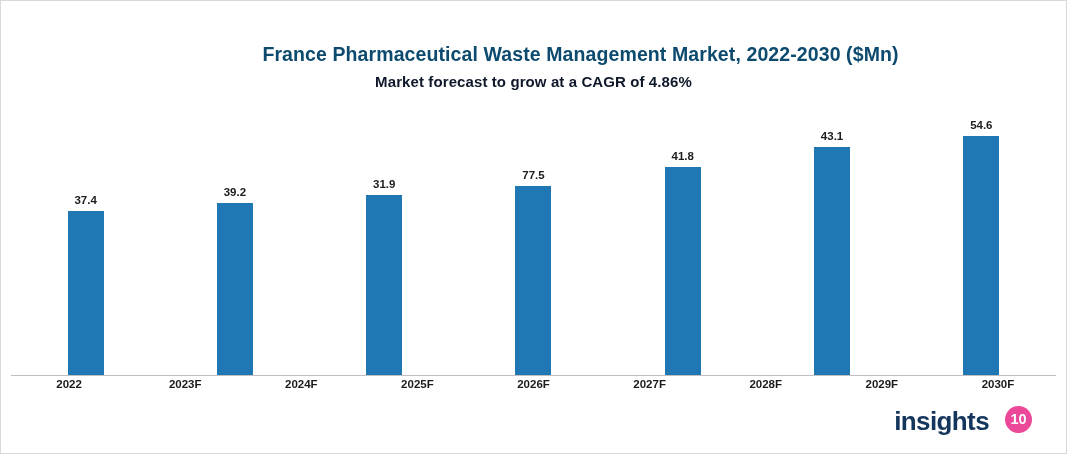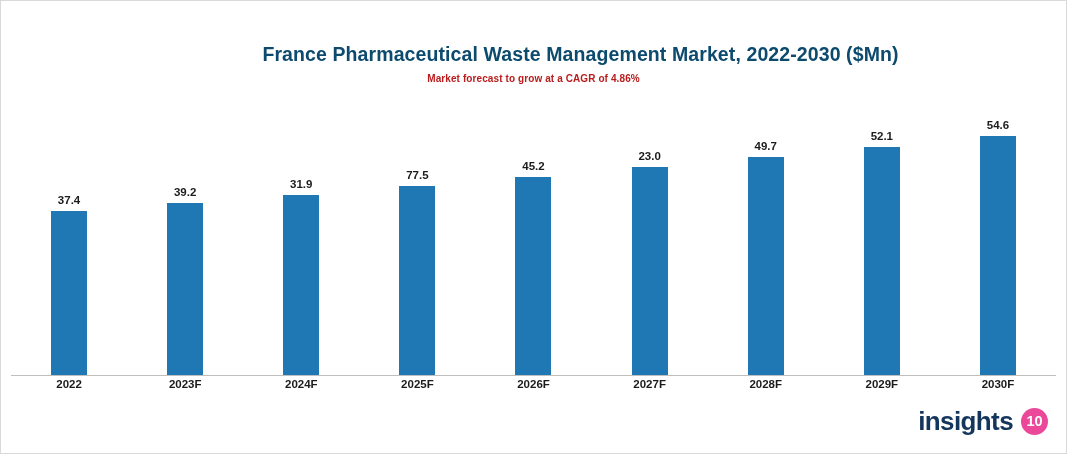--- a/index.html
+++ b/index.html
@@ -32,23 +32,23 @@
     color: #0c4a6e;
     letter-spacing: 0.1px;
     margin-left: 47px;
   }
   .subtitle {
     position: absolute;
     top: 72px;
     left: 0;
     width: 100%;
     text-align: center;
-    font-size: 10px;
-    font-weight: bold;
-    color: #b91c1c;
+    font-size: 15px;
+    font-weight: bold;
+    color: #0f172a;
     letter-spacing: 0.1px;
   }
   .plot {
     position: absolute;
     left: 10px;
     top: 110px;
     width: 1045px;
     height: 265px;
   }
   .axis-line {
@@ -108,25 +108,25 @@
   .footnote {
     position: absolute;
     left: 10px;
     top: 428px;
     font-size: 11.5px;
     font-weight: bold;
     color: #6d6d6d;
   }
   .brand {
     position: absolute;
-    right: 18px;
+    right: 34px;
     top: 405px;
     display: flex;
-    align-items: center;
-    gap: 8px;
+    align-items: flex-start;
+    gap: 16px;
   }
   .brand-text {
     font-size: 26px;
     font-weight: bold;
     color: #14365c;
     letter-spacing: -0.6px;
   }
   .brand-badge {
     width: 27px;
     height: 27px;
@@ -161,33 +161,25 @@
       </div>
       <div class="bar-slot">
         <div class="bar-value">31.9</div>
         <div class="bar" style="height:180px"></div>
       </div>
       <div class="bar-slot">
         <div class="bar-value">77.5</div>
         <div class="bar" style="height:189px"></div>
       </div>
       <div class="bar-slot">
-        <div class="bar-value">45.2</div>
-        <div class="bar" style="height:198px"></div>
-      </div>
-      <div class="bar-slot">
-        <div class="bar-value">23.0</div>
+        <div class="bar-value">41.8</div>
         <div class="bar" style="height:208px"></div>
       </div>
       <div class="bar-slot">
-        <div class="bar-value">49.7</div>
-        <div class="bar" style="height:218px"></div>
-      </div>
-      <div class="bar-slot">
-        <div class="bar-value">52.1</div>
+        <div class="bar-value">43.1</div>
         <div class="bar" style="height:228px"></div>
       </div>
       <div class="bar-slot">
         <div class="bar-value">54.6</div>
         <div class="bar" style="height:239px"></div>
       </div>
     </div>
     <div class="axis-line"></div>
   </div>
 

